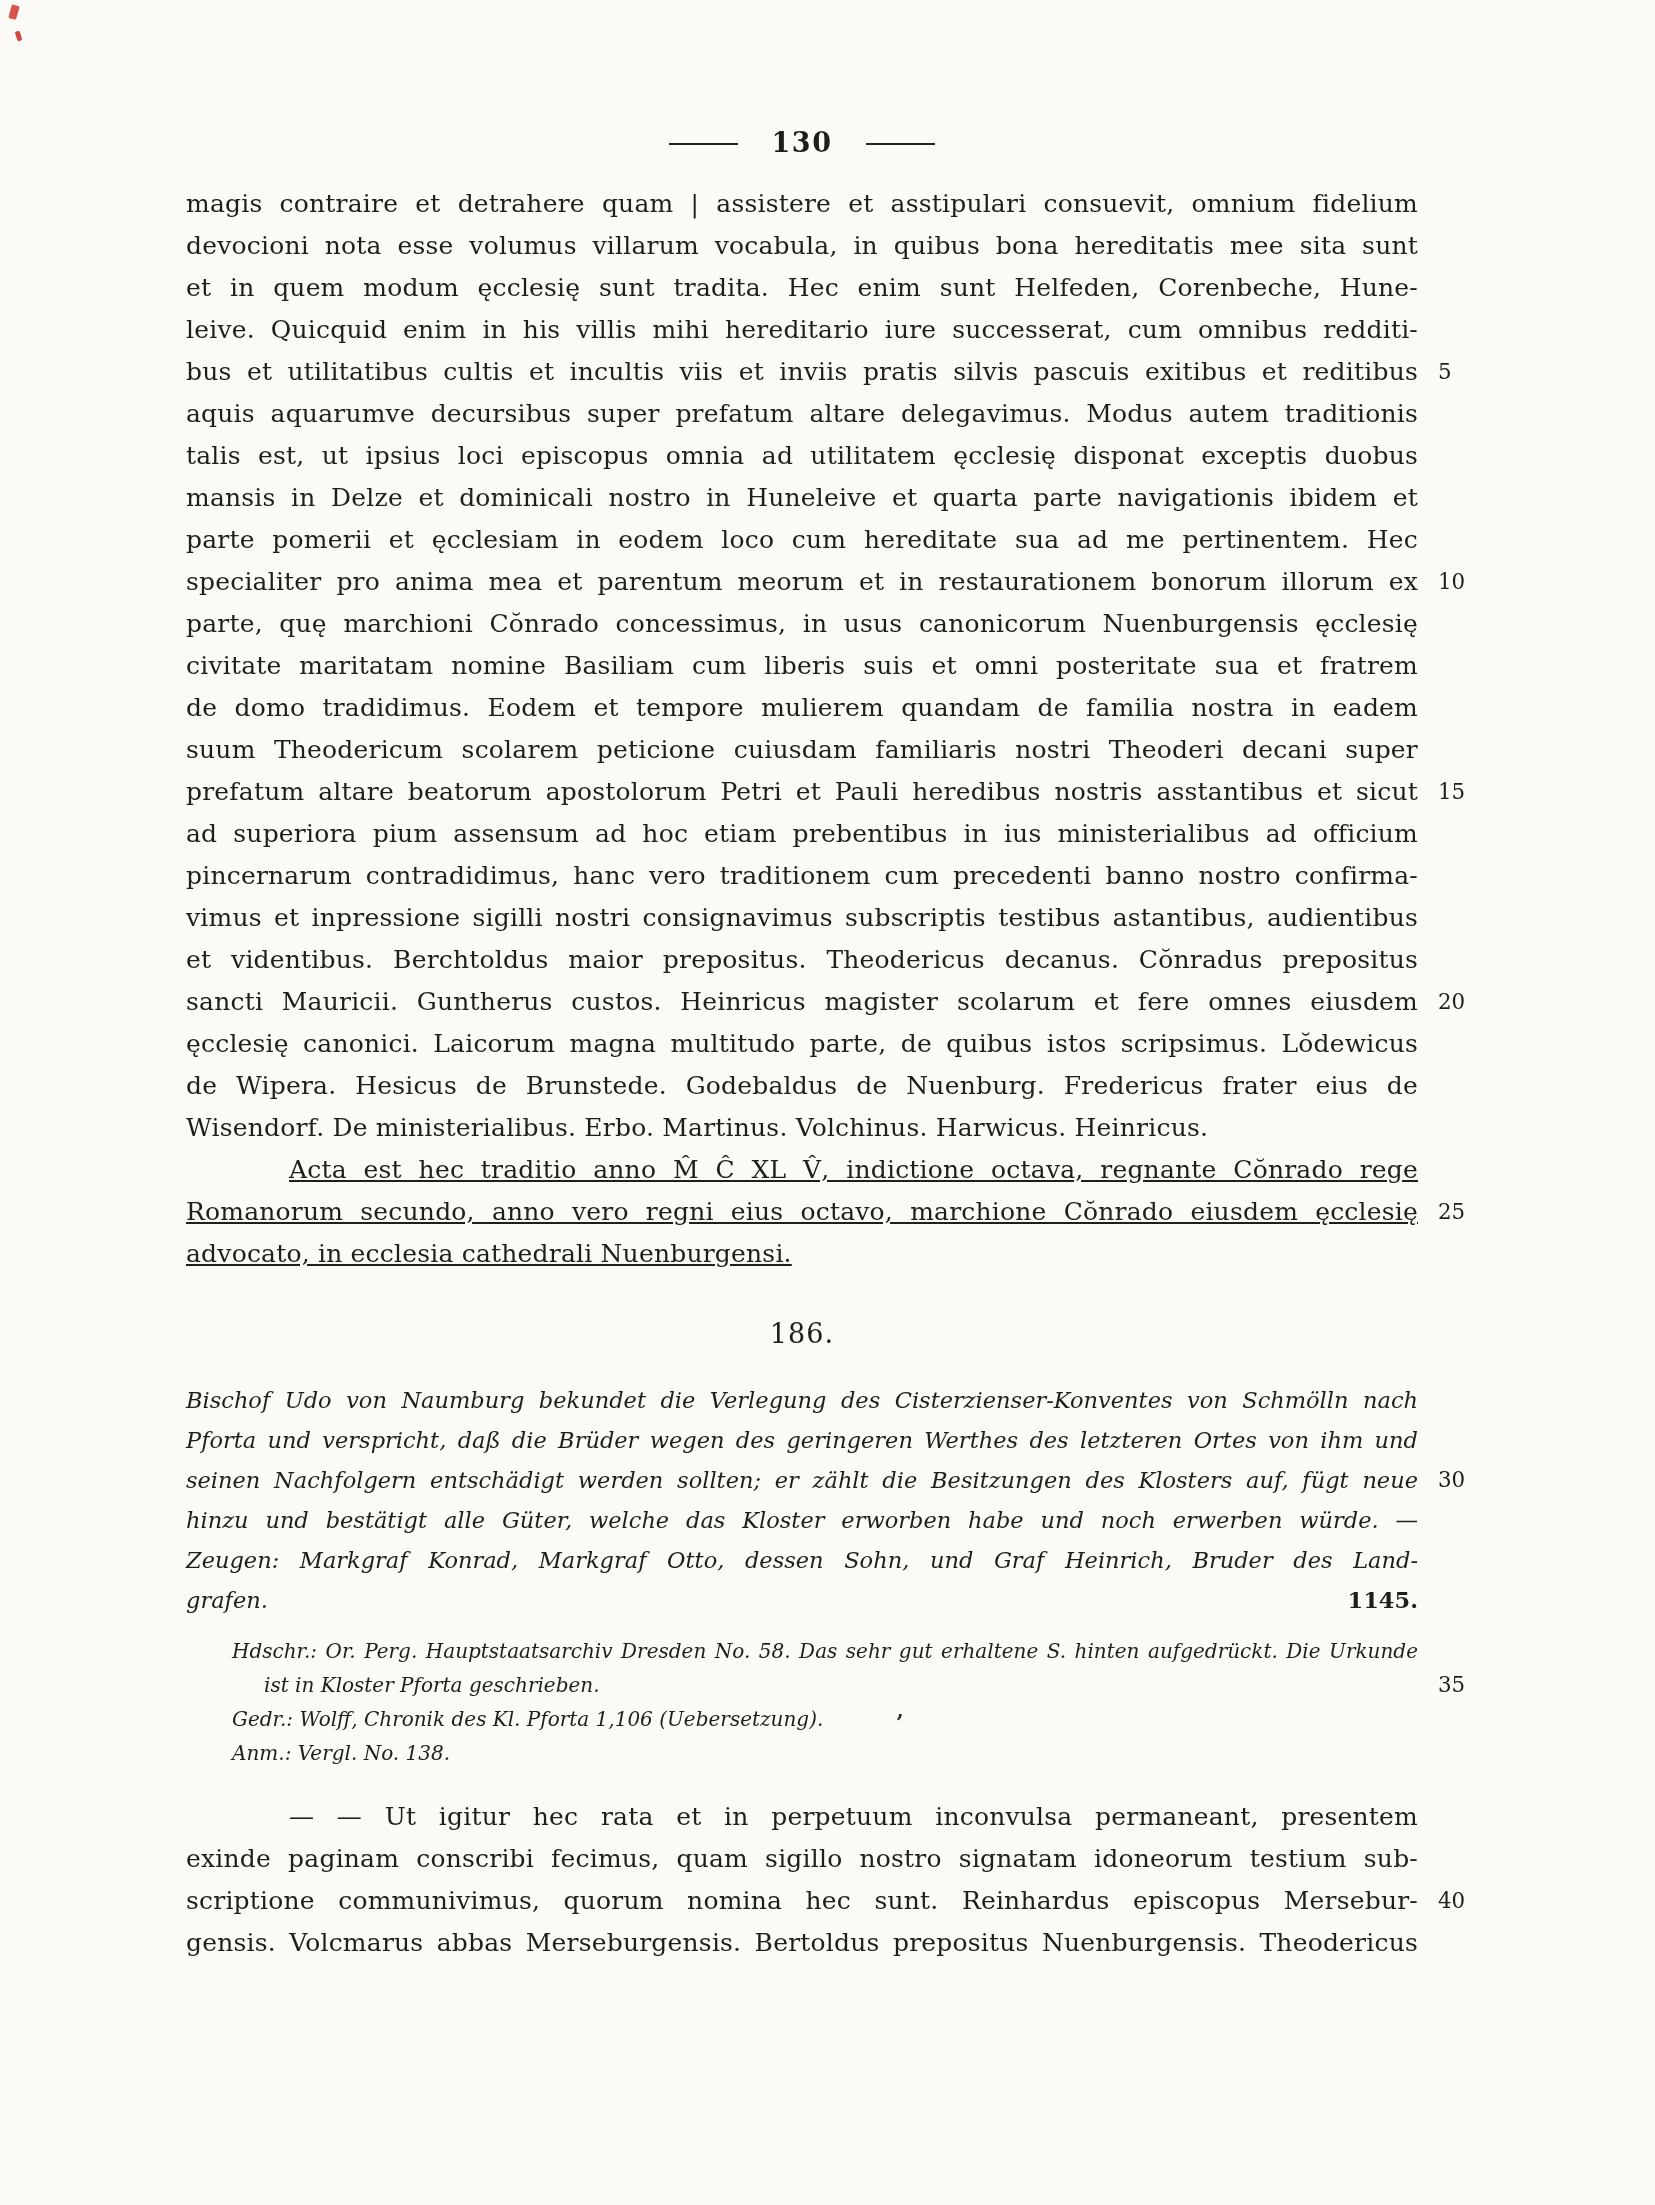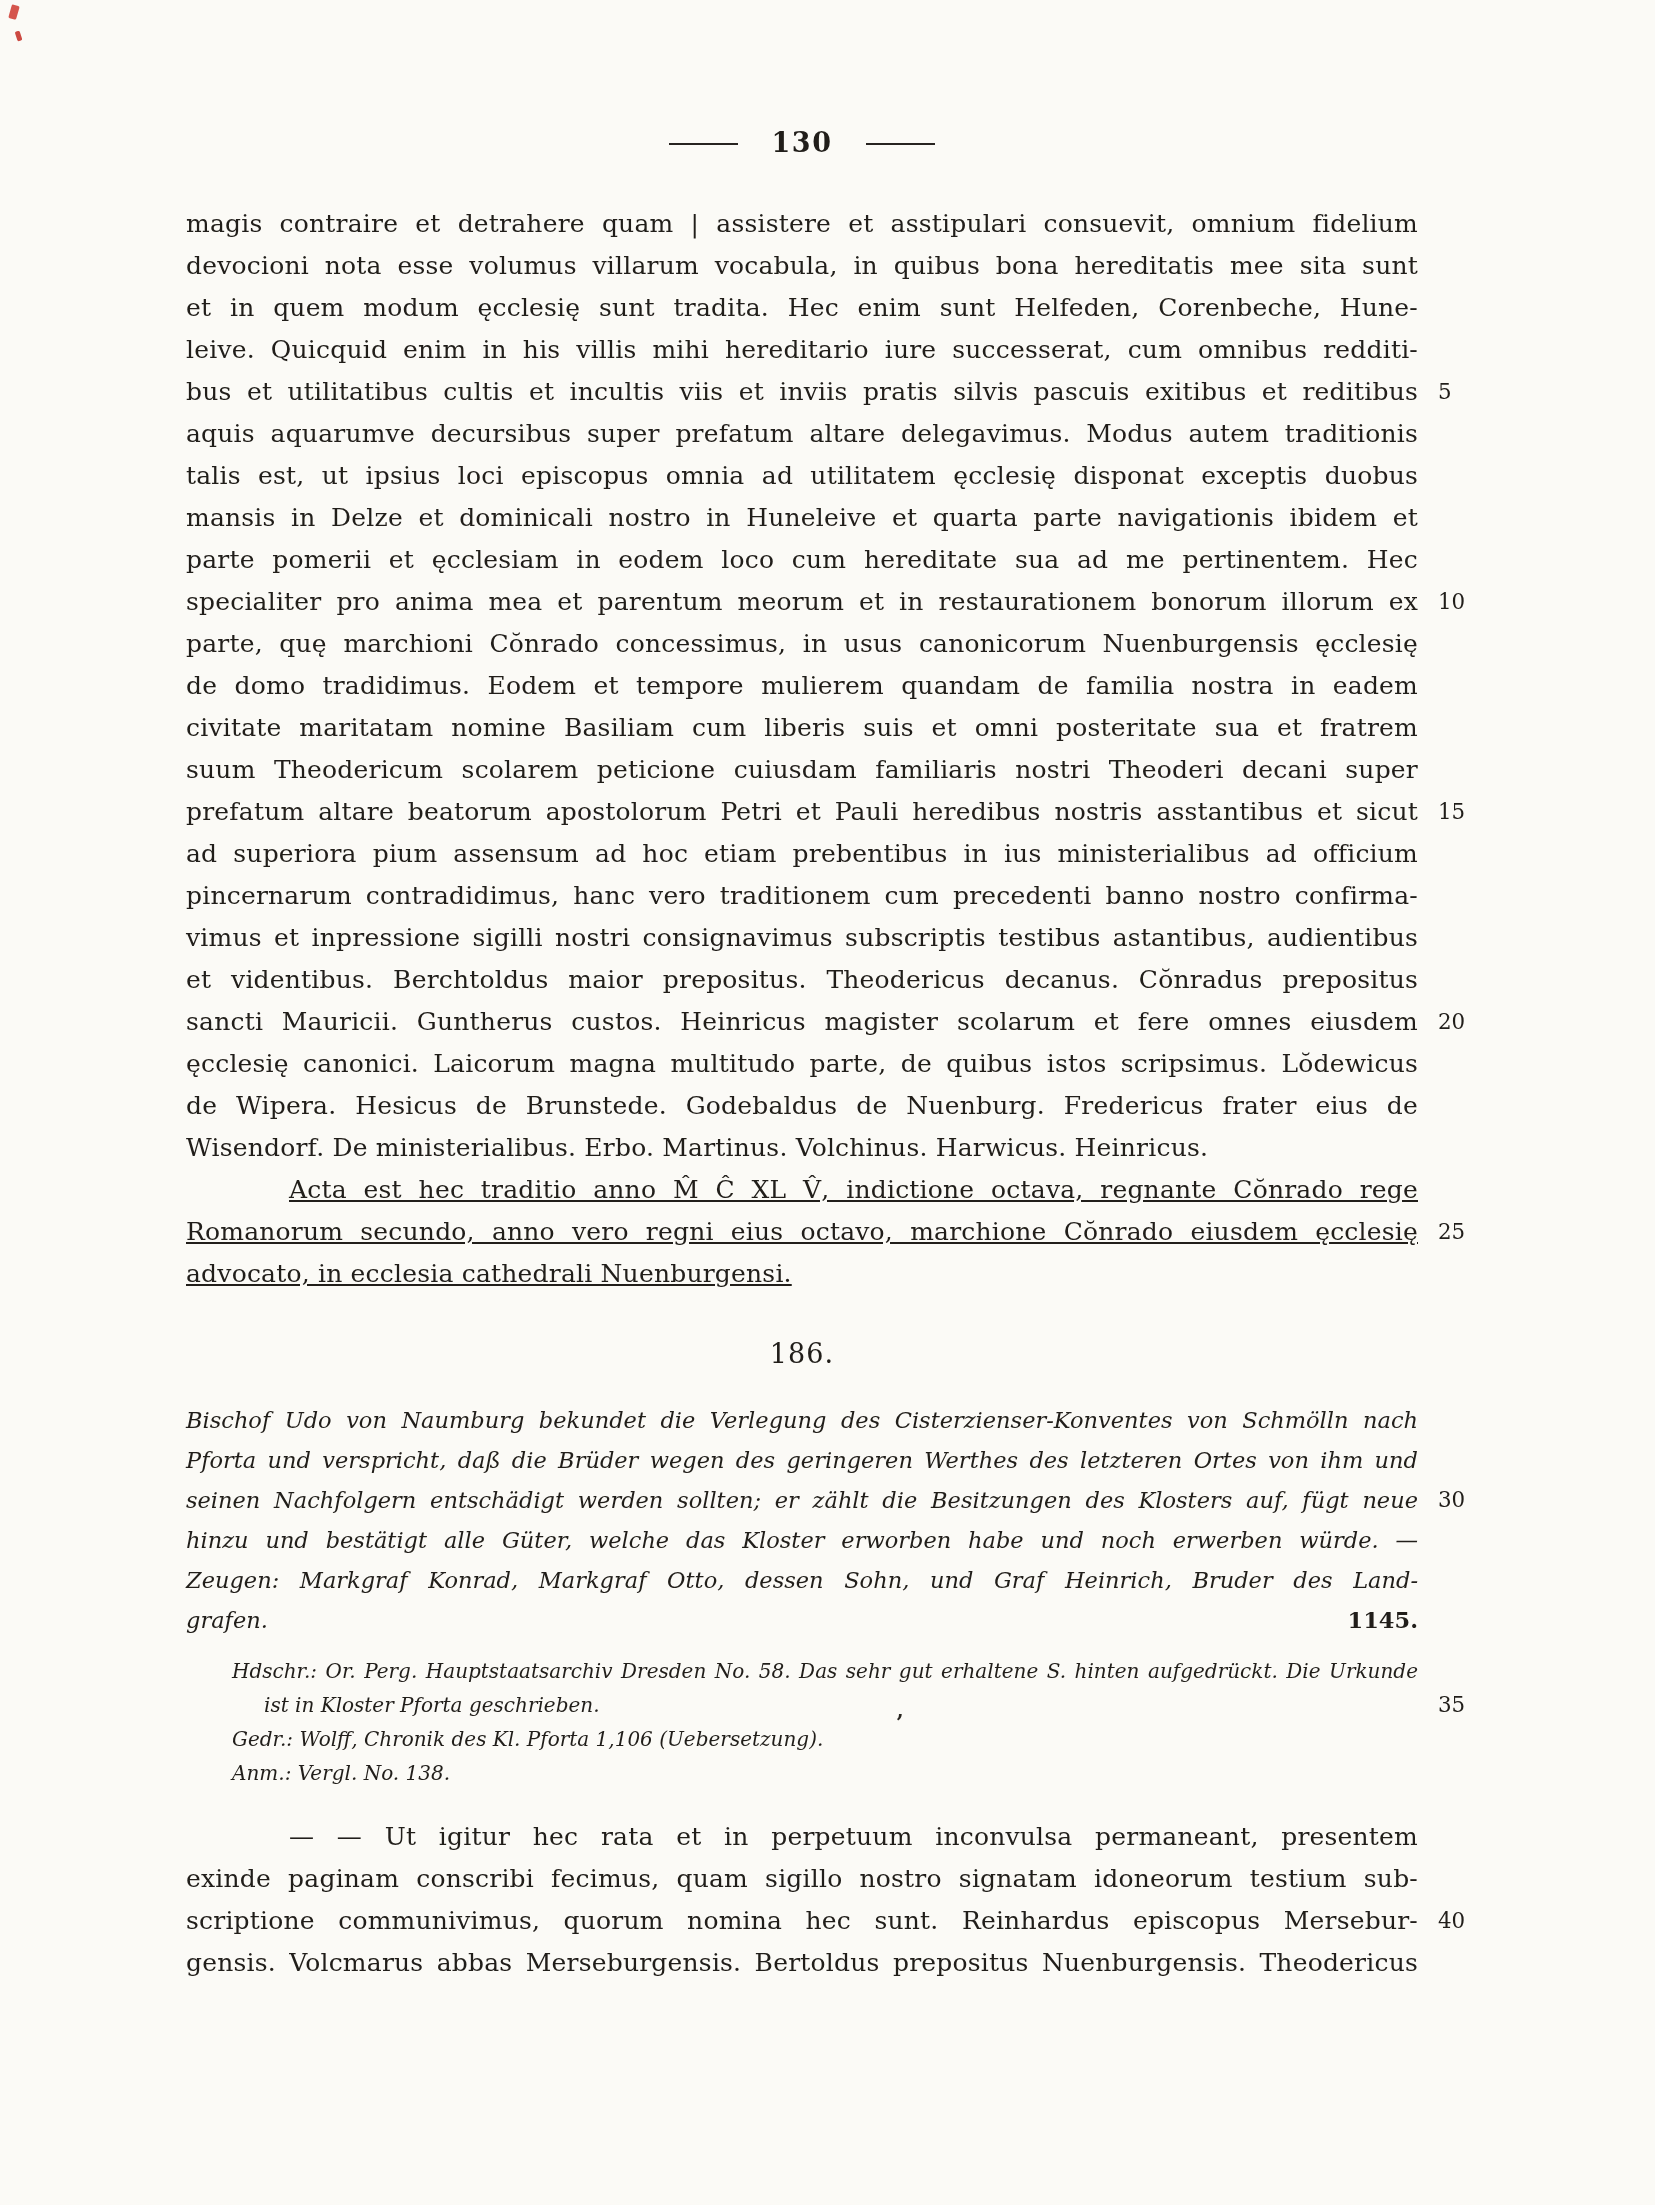--- a/index.html
+++ b/index.html
@@ -17,21 +17,21 @@
 
   .text-col { position: absolute; left: 186px; top: 16px; width: 1232px; }
 
   .page-header {
     display: flex; align-items: center; justify-content: center;
     gap: 33px; margin-top: 110px; height: 33px;
   }
   .rule { width: 69px; border-top: 2.7px solid #272320; margin-top: 2.1px; }
   .page-num { font-size: 27px; font-weight: 700; letter-spacing: 1.6px; }
 
-  .body-block { margin-top: 44px; font-size: 25px; letter-spacing: 0.2px; }
+  .body-block { margin-top: 24px; font-size: 25px; letter-spacing: 0.2px; }
   .body-block.acta { margin-top: 0; text-decoration: underline; }
   .body-block.cont-block { margin-top: 26px; }
 
   .line {
     position: relative;
     line-height: 42px;
     text-align: justify;
     text-align-last: justify;
     -moz-text-align-last: justify;
   }
@@ -92,22 +92,22 @@
         <div class="line"><span class="lt">devocioni nota esse volumus villarum vocabula, in quibus bona hereditatis mee sita sunt</span></div>
         <div class="line"><span class="lt">et in quem modum ęcclesię sunt tradita. Hec enim sunt Helfeden, Corenbeche, Hune-</span></div>
         <div class="line"><span class="lt">leive. Quicquid enim in his villis mihi hereditario iure successerat, cum omnibus redditi-</span></div>
         <div class="line"><span class="lt">bus et utilitatibus cultis et incultis viis et inviis pratis silvis pascuis exitibus et reditibus</span><span class="line-num">5</span></div>
         <div class="line"><span class="lt">aquis aquarumve decursibus super prefatum altare delegavimus. Modus autem traditionis</span></div>
         <div class="line"><span class="lt">talis est, ut ipsius loci episcopus omnia ad utilitatem ęcclesię disponat exceptis duobus</span></div>
         <div class="line"><span class="lt">mansis in Delze et dominicali nostro in Huneleive et quarta parte navigationis ibidem et</span></div>
         <div class="line"><span class="lt">parte pomerii et ęcclesiam in eodem loco cum hereditate sua ad me pertinentem. Hec</span></div>
         <div class="line"><span class="lt">specialiter pro anima mea et parentum meorum et in restaurationem bonorum illorum ex</span><span class="line-num">10</span></div>
         <div class="line"><span class="lt">parte, quę marchioni Cŏnrado concessimus, in usus canonicorum Nuenburgensis ęcclesię</span></div>
+        <div class="line"><span class="lt">civitate maritatam nomine Basiliam cum liberis suis et omni posteritate sua et fratrem</span></div>
         <div class="line"><span class="lt">de domo tradidimus. Eodem et tempore mulierem quandam de familia nostra in eadem</span></div>
-        <div class="line"><span class="lt">civitate maritatam nomine Basiliam cum liberis suis et omni posteritate sua et fratrem</span></div>
         <div class="line"><span class="lt">suum Theodericum scolarem peticione cuiusdam familiaris nostri Theoderi decani super</span></div>
         <div class="line"><span class="lt">prefatum altare beatorum apostolorum Petri et Pauli heredibus nostris asstantibus et sicut</span><span class="line-num">15</span></div>
         <div class="line"><span class="lt">ad superiora pium assensum ad hoc etiam prebentibus in ius ministerialibus ad officium</span></div>
         <div class="line"><span class="lt">pincernarum contradidimus, hanc vero traditionem cum precedenti banno nostro confirma-</span></div>
         <div class="line"><span class="lt">vimus et inpressione sigilli nostri consignavimus subscriptis testibus astantibus, audientibus</span></div>
         <div class="line"><span class="lt">et videntibus. Berchtoldus maior prepositus. Theodericus decanus. Cŏnradus prepositus</span></div>
         <div class="line"><span class="lt">sancti Mauricii. Guntherus custos. Heinricus magister scolarum et fere omnes eiusdem</span><span class="line-num">20</span></div>
         <div class="line"><span class="lt">ęcclesię canonici. Laicorum magna multitudo parte, de quibus istos scripsimus. Lŏdewicus</span></div>
         <div class="line"><span class="lt">de Wipera. Hesicus de Brunstede. Godebaldus de Nuenburg. Fredericus frater eius de</span></div>
         <div class="line last"><span class="lt">Wisendorf. De ministerialibus. Erbo. Martinus. Volchinus. Harwicus. Heinricus.</span></div>

